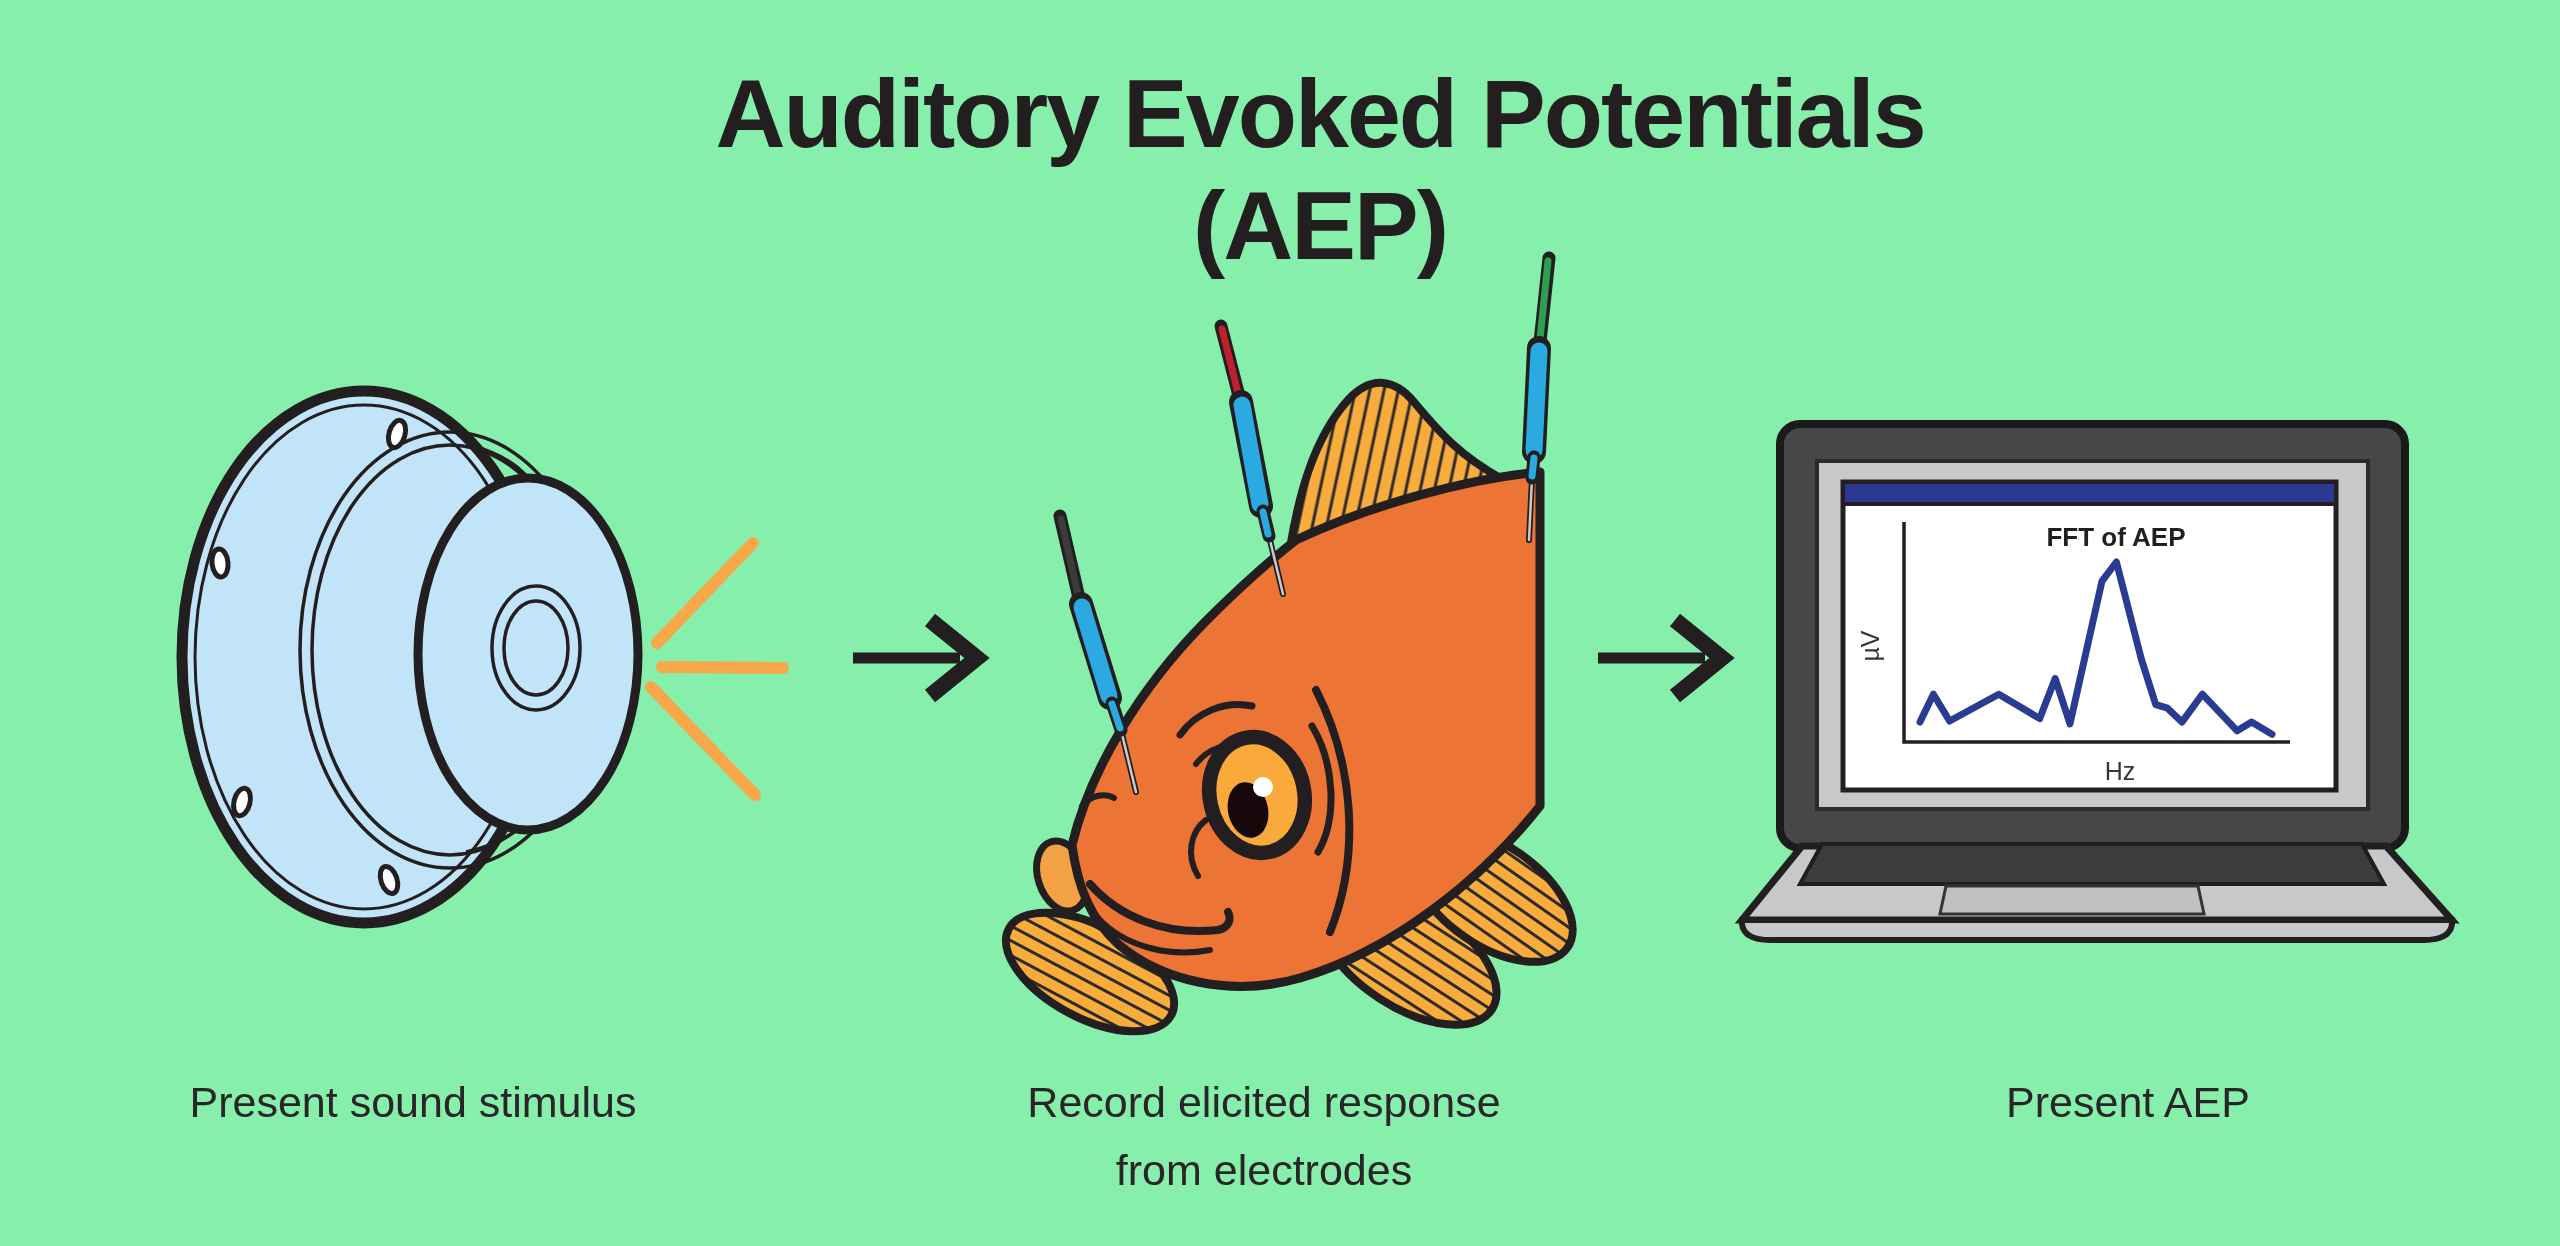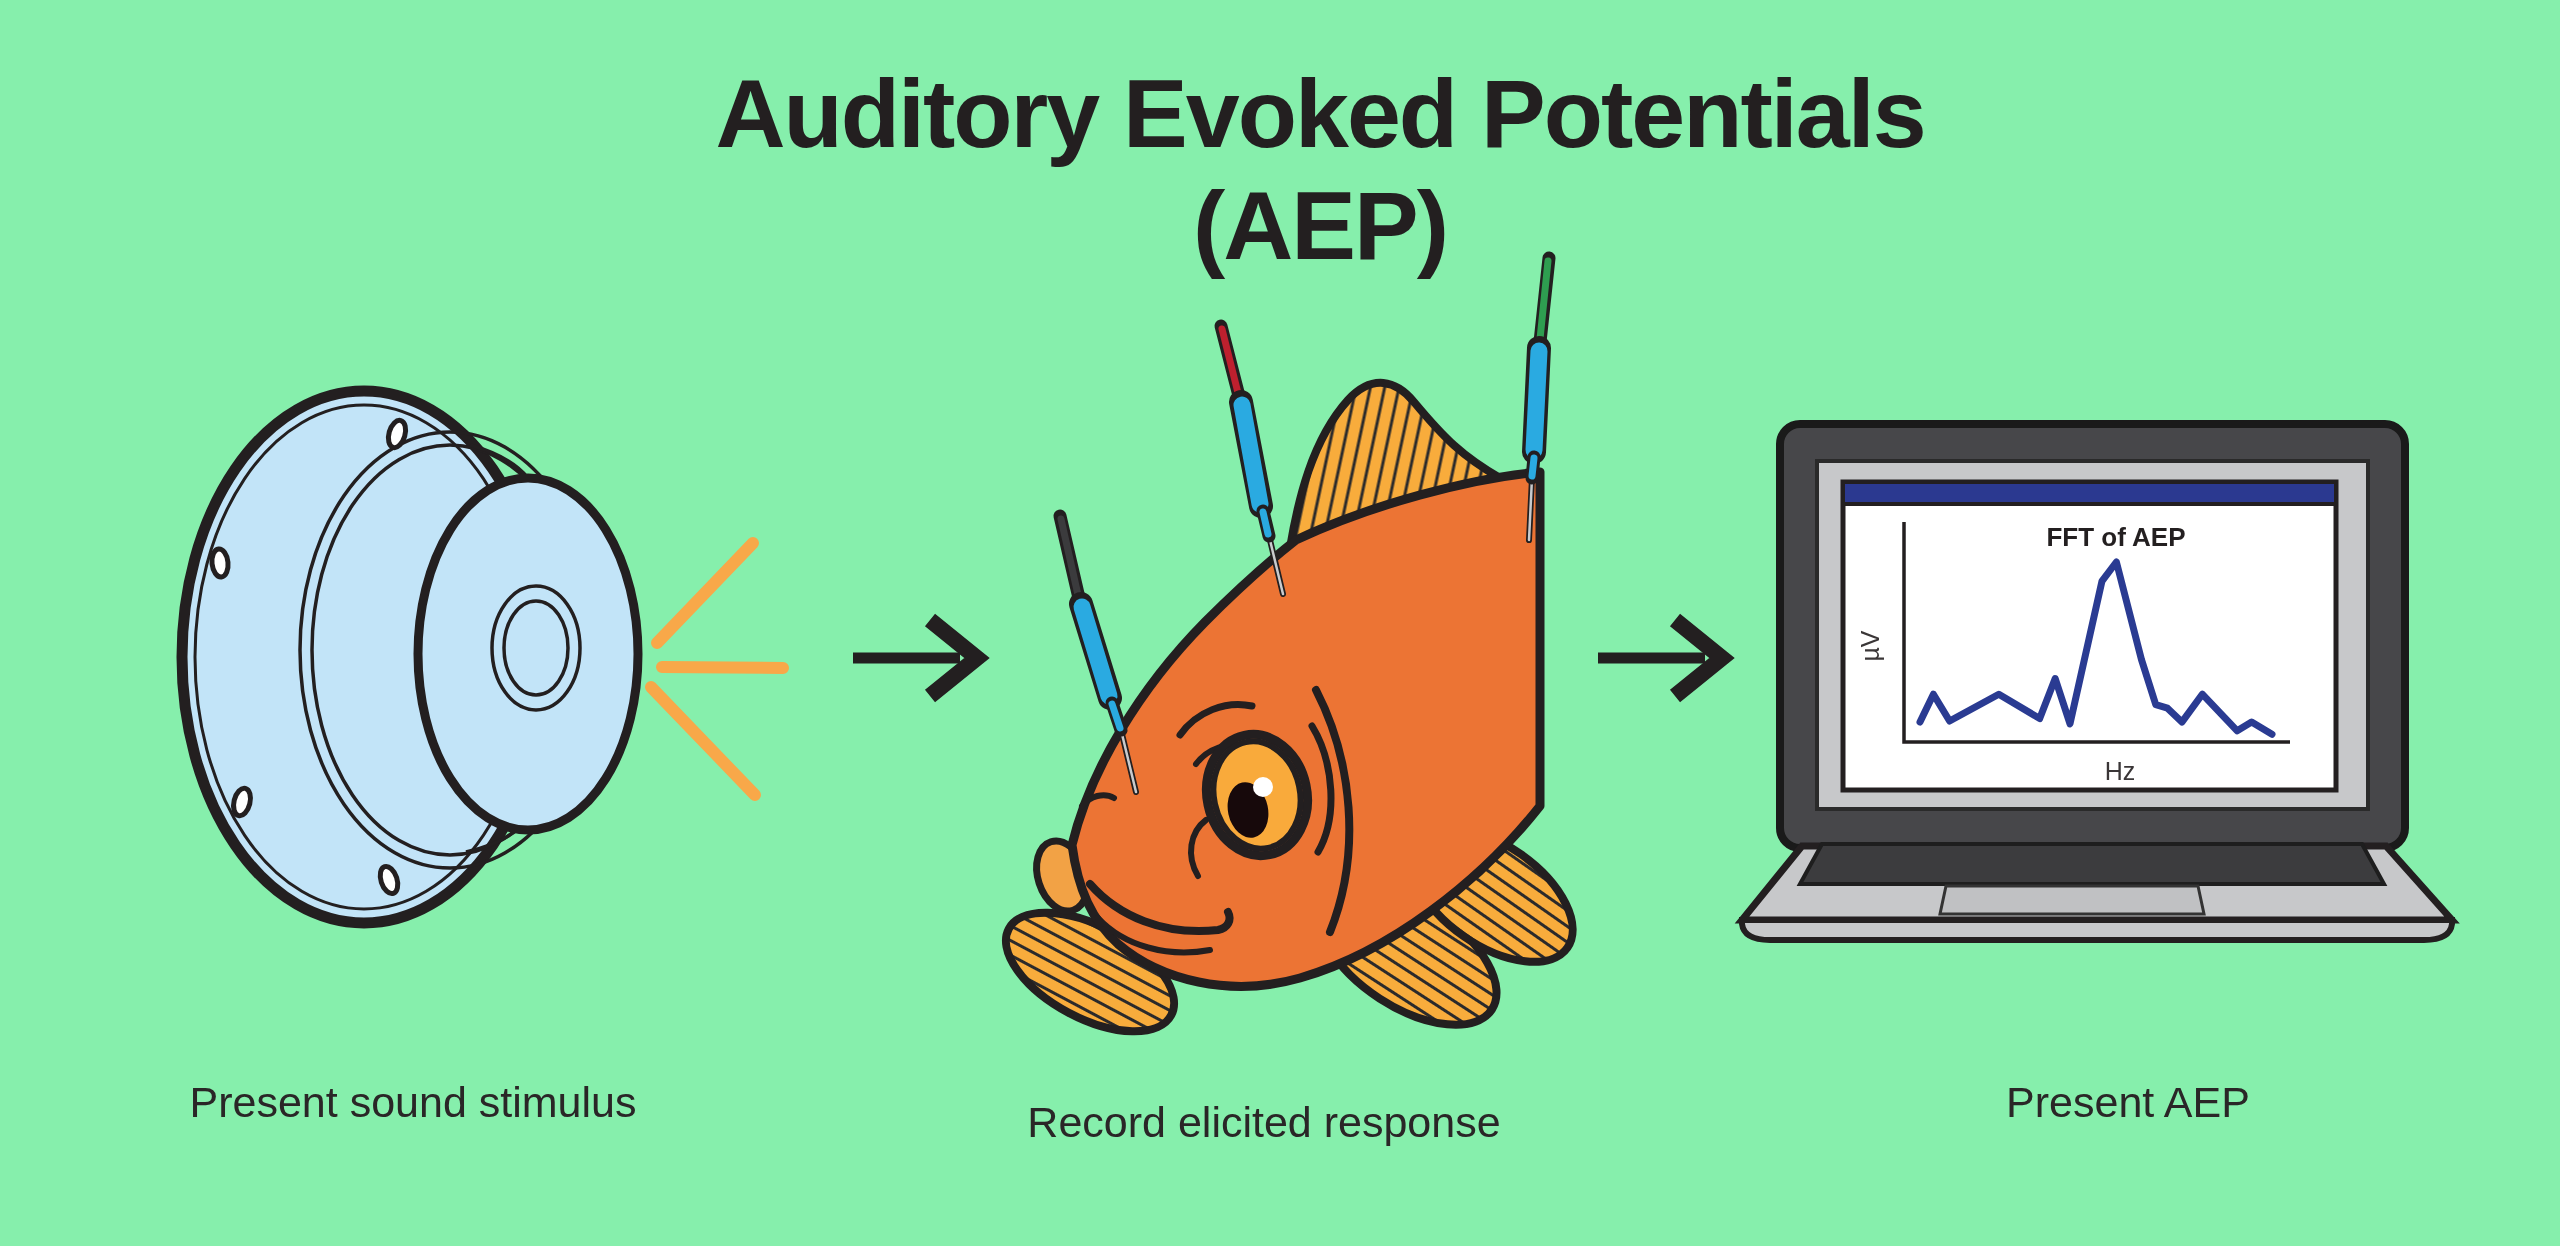--- a/index.html
+++ b/index.html
@@ -4,21 +4,21 @@
 <style>
   html,body{margin:0;padding:0;background:#ffffff;}
   .canvas{position:relative;width:2560px;height:1246px;background:#86efac;overflow:hidden;
           font-family:"Liberation Sans", sans-serif;color:#231F20;}
   .title{position:absolute;left:640px;top:58px;width:1360px;text-align:center;
          font-size:97px;font-weight:bold;letter-spacing:-2px;color:#231F20;}
   .artwork{position:absolute;left:0;top:0;width:2560px;height:1246px;}
   .step-label{position:absolute;top:1068px;width:700px;text-align:center;
               font-size:43px;line-height:68px;color:#2A2627;}
   .step-label.s1{left:63px;}
-  .step-label.s2{left:914px;margin-top:20px;}
+  .step-label.s2{left:914px;}
   .step-label.s3{left:1778px;}
 </style>
 </head>
 <body>
 
 <div class="canvas">
 
   <div class="title">Auditory Evoked Potentials (AEP)</div>
 
   <svg class="artwork" viewBox="0 0 2560 1246" xmlns="http://www.w3.org/2000/svg">
@@ -159,17 +159,18 @@
       <polygon points="1946,886 2198,886 2204,914 1940,914" fill="#C0C1C3" stroke="#333333" stroke-width="3"></polygon>
       <path d="M 1742 920 L 2452 920 L 2452 924 Q 2450 940 2424 940 L 1770 940 Q 1744 940 1742 924 Z" fill="#C7C8CA" stroke="#231F20" stroke-width="6"></path>
     </g>
   </svg>
 
   <div class="step-label s1">
     <span>Present sound stimulus</span>
   </div>
   <div class="step-label s2">
     <div>Record elicited response</div>
+    <div>from electrodes</div>
   </div>
   <div class="step-label s3">
     <span>Present AEP</span>
   </div>
 </div>
 
 </body></html>

